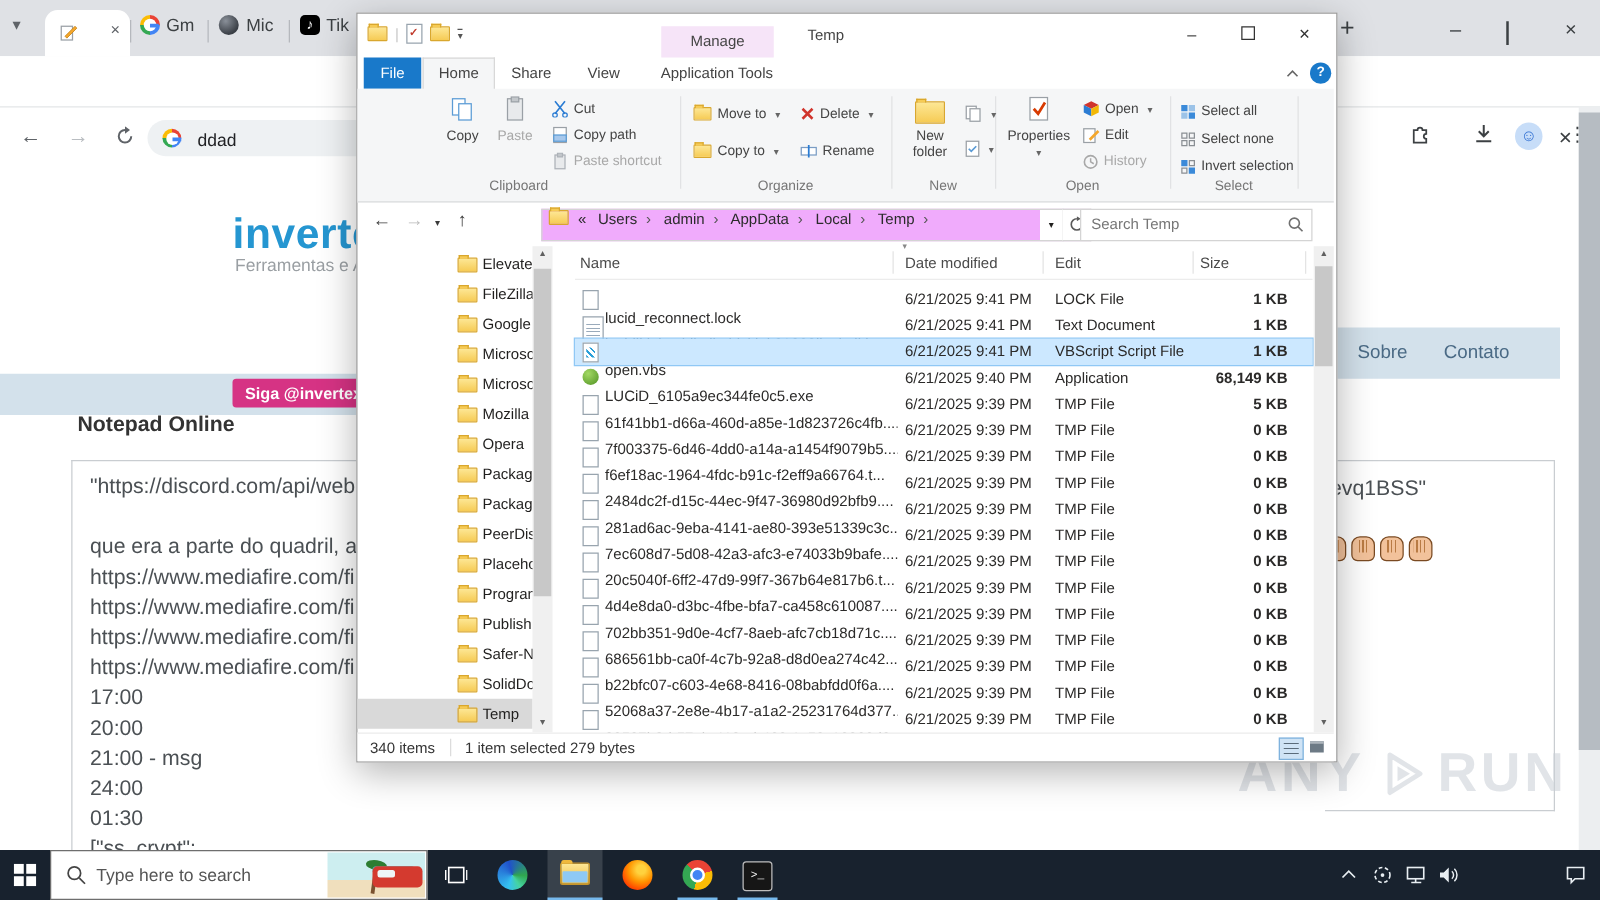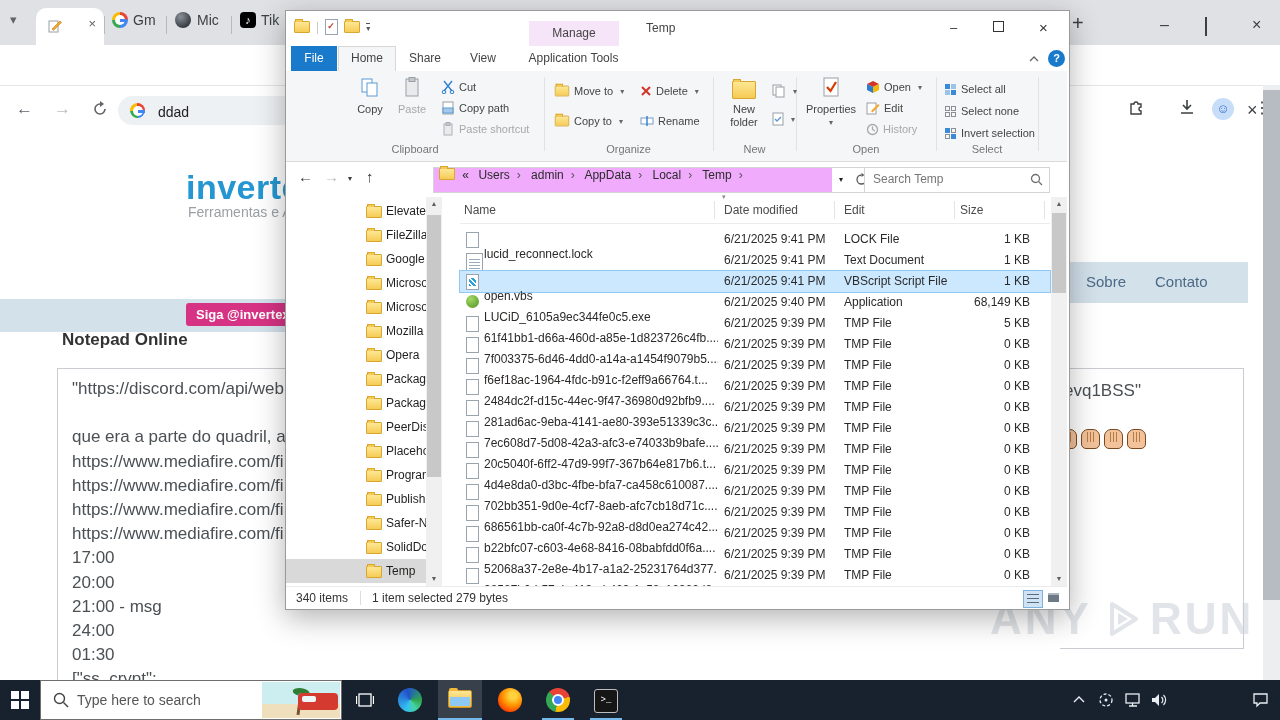--- a/index.html
+++ b/index.html
@@ -111,21 +111,21 @@
   .sarr{position:absolute;left:0;width:16px;height:14px;text-align:center;font-size:7px;color:#606060;line-height:14px;}
   .sthumb{position:absolute;left:1px;width:14px;background:#c8c8c8;}
 
   #rows{position:absolute;left:174px;top:218px;width:590px;}
   .frow{position:relative;height:21px;font-size:12px;color:#2b2a29;}
   .frow.sel{background:#cce8ff;outline:1px solid #90c8f5;}
   .ficon{position:absolute;left:6px;top:3px;}
   .fname{position:absolute;left:24px;top:18px;width:234px;white-space:nowrap;overflow:hidden;}
   .fdate{position:absolute;left:264px;top:3px;width:118px;white-space:nowrap;}
   .ftype{position:absolute;left:384px;top:3px;width:128px;white-space:nowrap;}
-  .fsize{position:absolute;left:500px;top:3px;width:70px;text-align:right;}
+  .fsize{position:absolute;left:500px;top:3px;width:70px;text-align:right;font-weight:bold;}
   .pg-txt{background:repeating-linear-gradient(#fff 0 2px,#9ab 2px 3px) content-box;padding:3px 2px;}
   .pg-vbs::after{content:"";position:absolute;left:2px;top:3px;width:7px;height:8px;
                  background:repeating-linear-gradient(45deg,#2a9fd8 0 1.5px,transparent 1.5px 3.5px);}
   .exe-icn{width:13px;height:13px;border-radius:50%;background:radial-gradient(circle at 35% 30%,#a3d964,#4f9122);}
 
   #status{position:absolute;left:0;bottom:0;width:781px;height:22px;background:#fff;border-top:1px solid #ebebeb;font-size:12px;color:#333;}
   .st-sep{position:absolute;left:74px;top:4px;width:1px;height:14px;background:#dcdcdc;}
   .viewbtn{position:absolute;top:3px;width:18px;height:16px;}
   .vb1{background:#cfe3f5;border:1px solid #7fb2dd;}
   .vb1::after{content:"";position:absolute;left:3px;top:3px;right:3px;bottom:3px;

